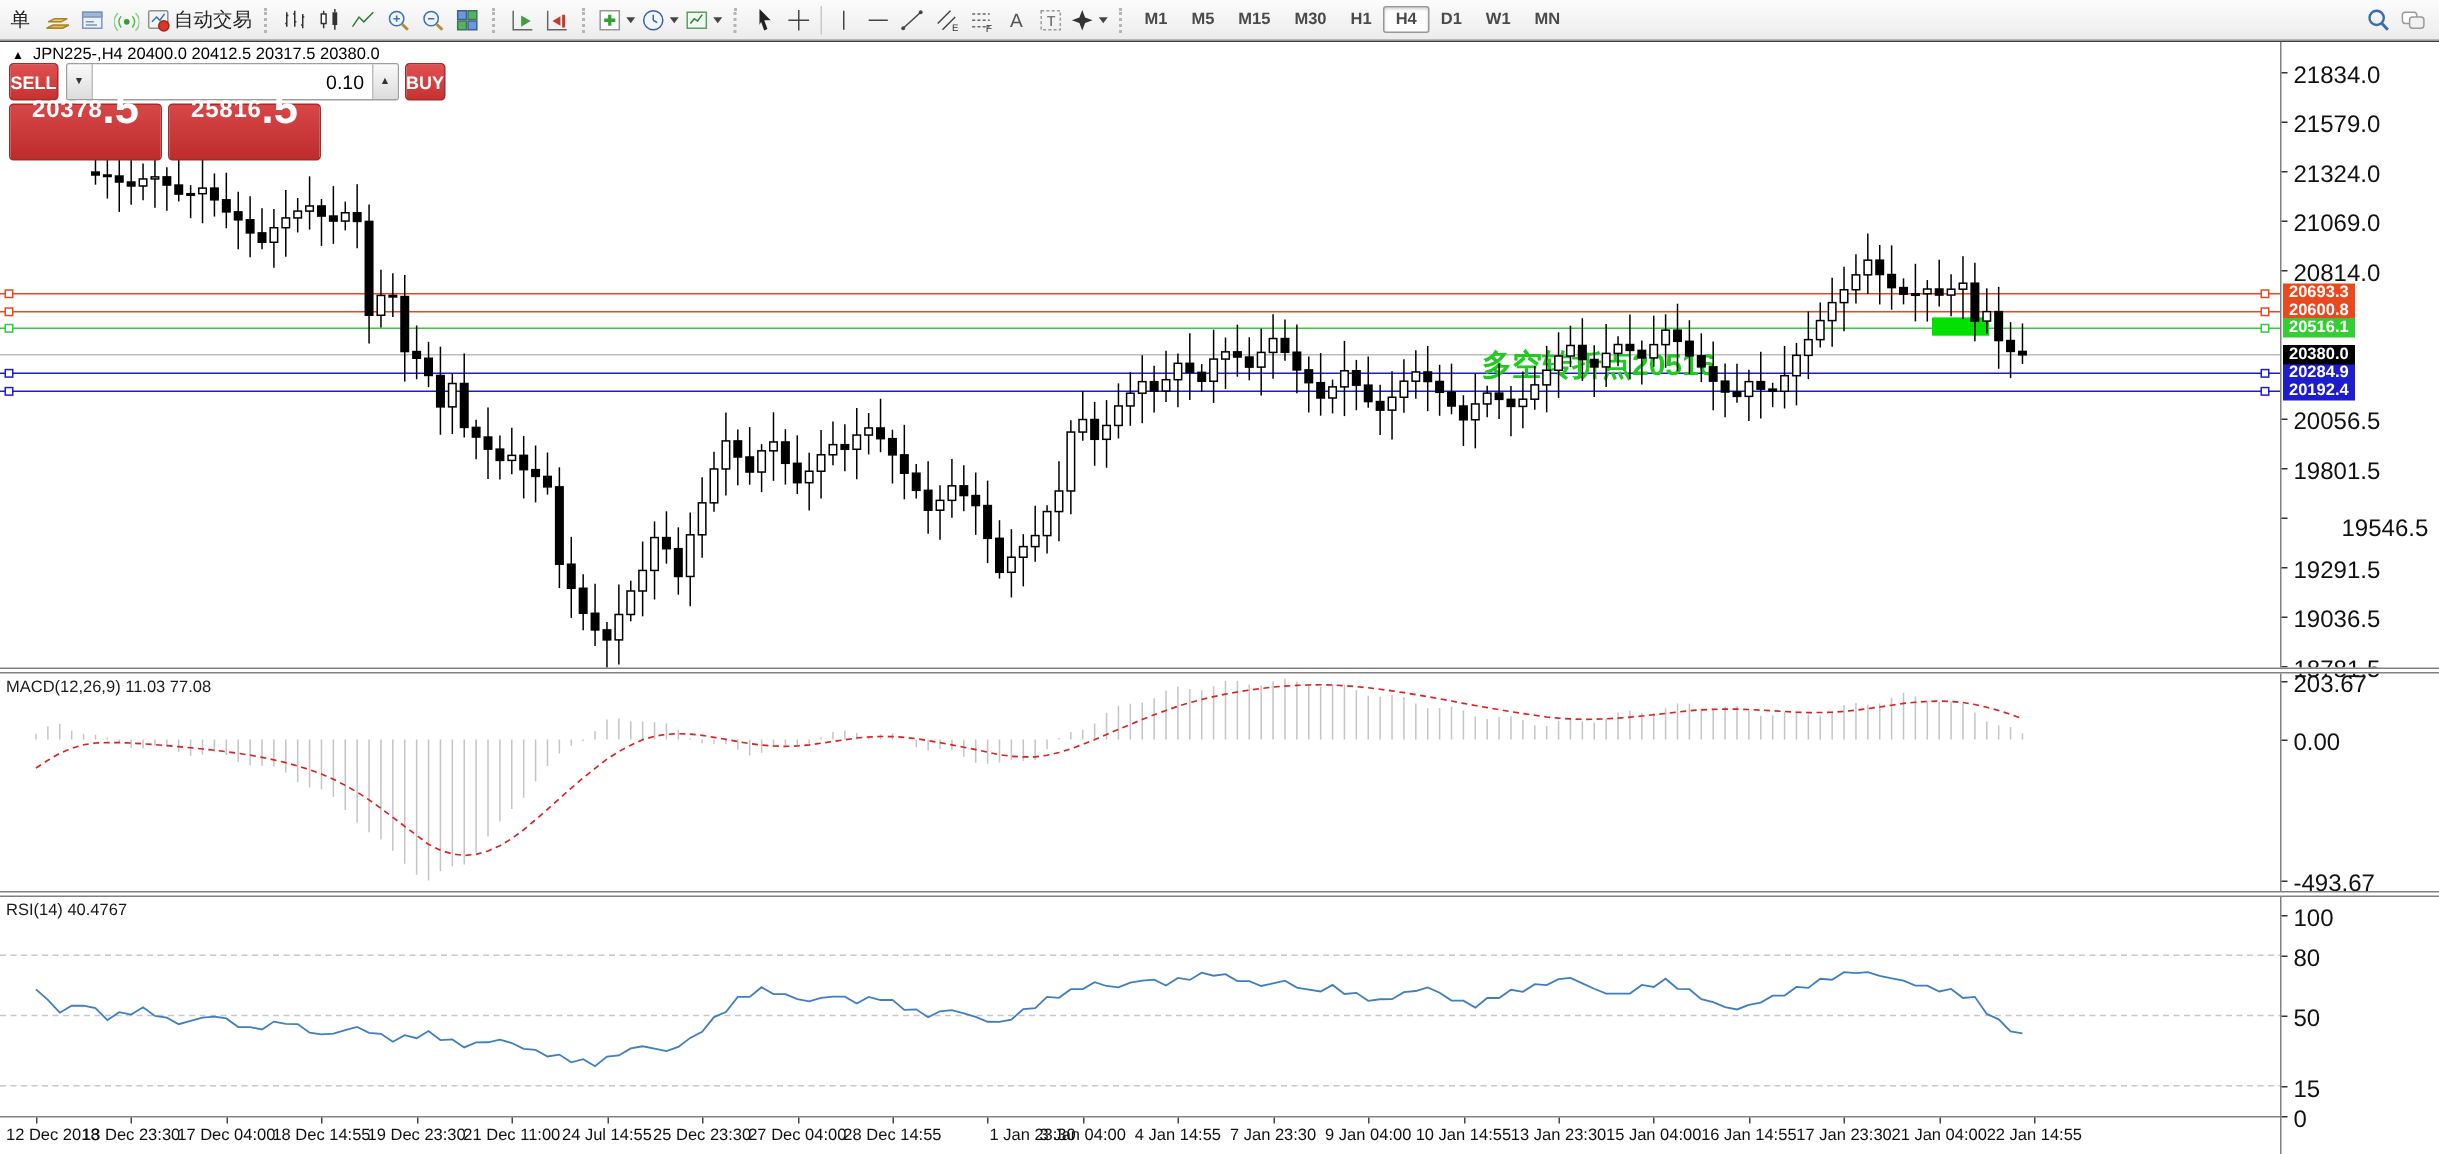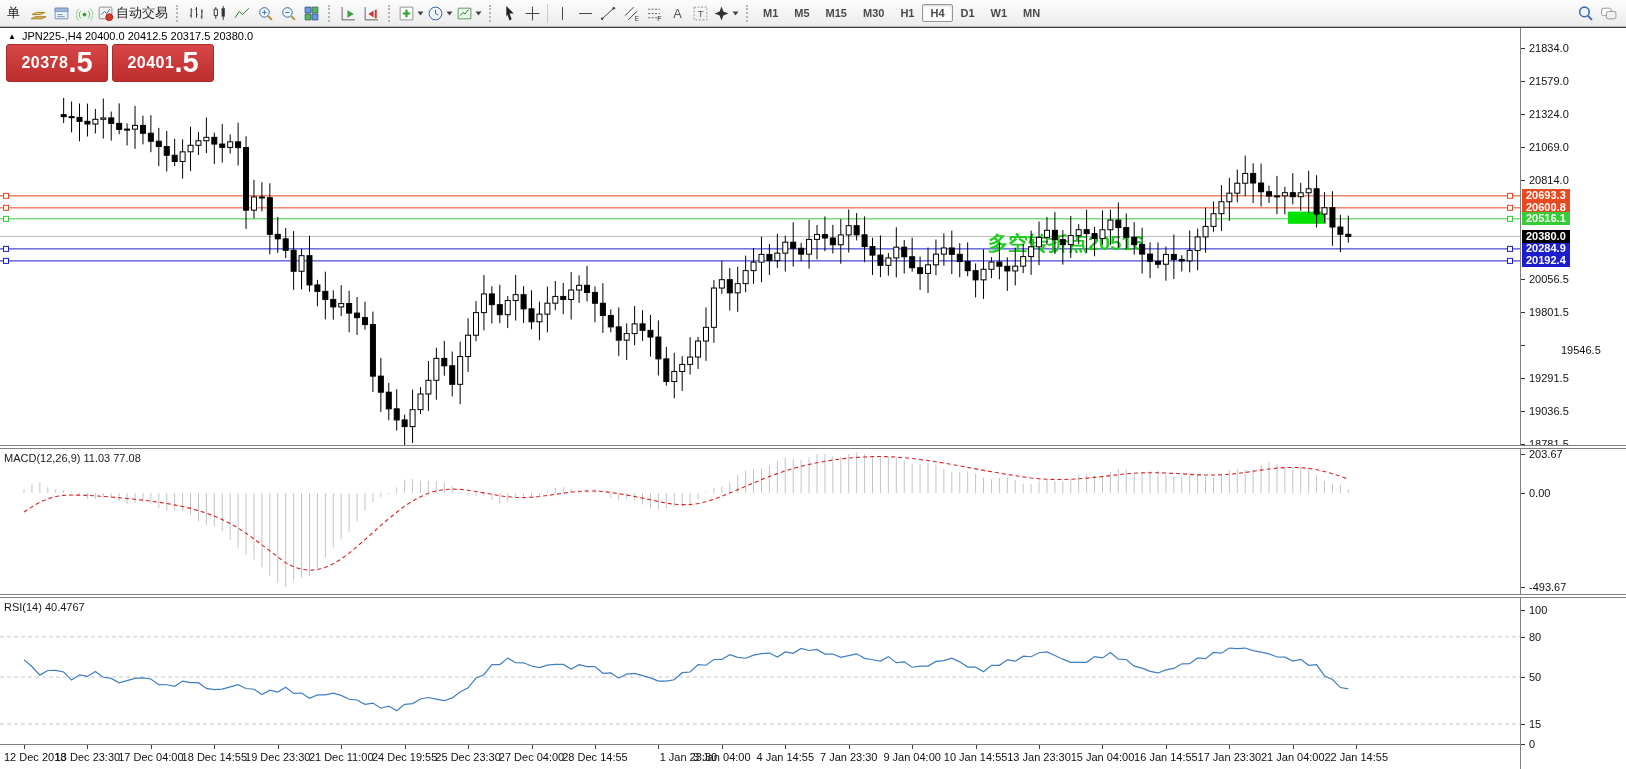--- a/index.html
+++ b/index.html
@@ -29,21 +29,21 @@
   #macd-svg{position:absolute;left:0;top:421px;}
   #rsi-svg{position:absolute;left:0;top:570px;}
   .splitter{position:absolute;left:0;width:1626px;height:4px;background:#fff;
     border-top:1px solid #818181;border-bottom:1px solid #818181;box-sizing:border-box;z-index:5;}
   .s1{top:417px;} .s2{top:566px;}
   .ind-label{position:absolute;left:4px;font-size:11px;color:#1a1a1a;z-index:4;}
   #macd-label{top:424px;} #rsi-label{top:573px;}
   
   .price-scale{position:absolute;left:1520px;top:0;width:106px;height:742px;background:#fff;
     border-left:1px solid #818181;box-sizing:border-box;z-index:3;}
-  .tick{position:absolute;left:8px;font-size:11px;color:#111;white-space:nowrap;}
+  .tick{position:absolute;left:8px;font-size:16px;color:#111;white-space:nowrap;}
   .tickmark{position:absolute;left:0;width:4px;height:1px;background:#333;}
   .chip{position:absolute;left:1px;height:13px;line-height:13px;padding:0 4px;font-size:11px;
     font-weight:bold;color:#fff;white-space:nowrap;z-index:4;}
   
   .time-axis{position:absolute;left:0;top:716px;width:1626px;height:26px;background:#fff;
     border-top:1px solid #818181;box-sizing:border-box;z-index:2;}
   .tlabel{position:absolute;top:6px;font-size:11px;color:#111;white-space:nowrap;transform:translateX(-50%);}
   .tmark{position:absolute;top:0;width:1px;height:4px;background:#444;}
   
   .ocp{position:absolute;left:6px;top:14px;width:210px;z-index:7;}
@@ -53,21 +53,21 @@
   .ocp-sell{width:52px;margin-right:5px;}
   .ocp-buy{width:46px;margin-left:4px;}
   .ocp-spin{flex:1;display:flex;border:1px solid #9f9f9f;background:#fff;border-radius:2px;box-sizing:border-box;}
   .spin-btn{width:16px;display:flex;align-items:center;justify-content:center;font-size:7px;color:#333;
     background:linear-gradient(#fafafa,#dcdcdc);}
   .spin-btn.down{border-right:1px solid #bbb;} .spin-btn.up{border-left:1px solid #bbb;}
   .vol{flex:1;border:0;outline:none;font-size:13px;text-align:right;padding:0 5px;font-family:inherit;min-width:0;}
   .ocp-row2{display:flex;margin-top:2px;}
   .bigprice{width:102px;height:38px;background:linear-gradient(#d84747,#bd2d2d);border:1px solid #a82a2a;
     border-radius:3px;color:#fff;display:flex;align-items:flex-end;justify-content:center;box-sizing:border-box;
-    padding-bottom:6px;}
+    padding-bottom:20px;}
   .bigprice .pmain{font-size:16px;font-weight:bold;margin-bottom:3px;letter-spacing:.5px;}
   .bigprice .pbig{font-size:29px;font-weight:bold;line-height:26px;}
   .bigprice.sellp{margin-right:4px;}
 </style>
 </head>
 <body>
 
 <div class="toolbar">
   <span class="tb-text tbtn">单</span>
   <span class="tbtn">
@@ -274,27 +274,36 @@
 </div>
 
 <div class="chart-window">
 
   <div class="ohlc-line">
     <span class="collapse">▲</span>
     <span>JPN225-,H4  20400.0 20412.5 20317.5 20380.0</span>
   </div>
 
   <div class="ocp">
+    <div class="ocp-row1">
+      <div class="ocp-btn ocp-sell">SELL</div>
+      <div class="ocp-spin">
+        <div class="spin-btn down">▼</div>
+        <input class="vol" value="0.10" style="">
+        <div class="spin-btn up">▲</div>
+      </div>
+      <div class="ocp-btn ocp-buy">BUY</div>
+    </div>
     <div class="ocp-row2">
       <div class="bigprice sellp">
         <span class="pmain">20378</span>
           <span class="pbig">.5</span>
       </div>
       <div class="bigprice">
-        <span class="pmain">20401</span>
+        <span class="pmain">25816</span>
           <span class="pbig">.5</span>
       </div>
     </div>
   </div>
 
   <svg id="main-svg" width="1520" height="418">
       <line x1="0" y1="167.8428571428572" x2="1520" y2="167.8428571428572" stroke="#e8491f"></line>
       <rect x="3.5" y="165.3428571428572" width="5" height="5" fill="#fff" stroke="#e8491f"></rect>
       <rect x="1507.5" y="165.3428571428572" width="5" height="5" fill="#fff" stroke="#e8491f"></rect>
       <line x1="0" y1="179.85584415584424" x2="1520" y2="179.85584415584424" stroke="#e8491f"></line>
@@ -873,21 +882,21 @@
       <div class="tlabel" style="left: 87.44px;">13 Dec 23:30</div>
       <div class="tmark" style="left: 87.44px;"></div>
       <div class="tlabel" style="left: 150.88px;">17 Dec 04:00</div>
       <div class="tmark" style="left: 150.88px;"></div>
       <div class="tlabel" style="left: 214.32px;">18 Dec 14:55</div>
       <div class="tmark" style="left: 214.32px;"></div>
       <div class="tlabel" style="left: 277.76px;">19 Dec 23:30</div>
       <div class="tmark" style="left: 277.76px;"></div>
       <div class="tlabel" style="left: 341.2px;">21 Dec 11:00</div>
       <div class="tmark" style="left: 341.2px;"></div>
-      <div class="tlabel" style="left: 404.64px;">24 Dec 19:55</div>
+      <div class="tlabel" style="left: 404.64px;">24 Jul 14:55</div>
       <div class="tmark" style="left: 404.64px;"></div>
       <div class="tlabel" style="left: 468.08px;">25 Dec 23:30</div>
       <div class="tmark" style="left: 468.08px;"></div>
       <div class="tlabel" style="left: 531.52px;">27 Dec 04:00</div>
       <div class="tmark" style="left: 531.52px;"></div>
       <div class="tlabel" style="left: 594.96px;">28 Dec 14:55</div>
       <div class="tmark" style="left: 594.96px;"></div>
       <div class="tlabel" style="left: 658.4px; margin-left: 30px;">1 Jan 23:30</div>
       <div class="tmark" style="left: 658.4px;"></div>
       <div class="tlabel" style="left: 721.84px;">3 Jan 04:00</div>

